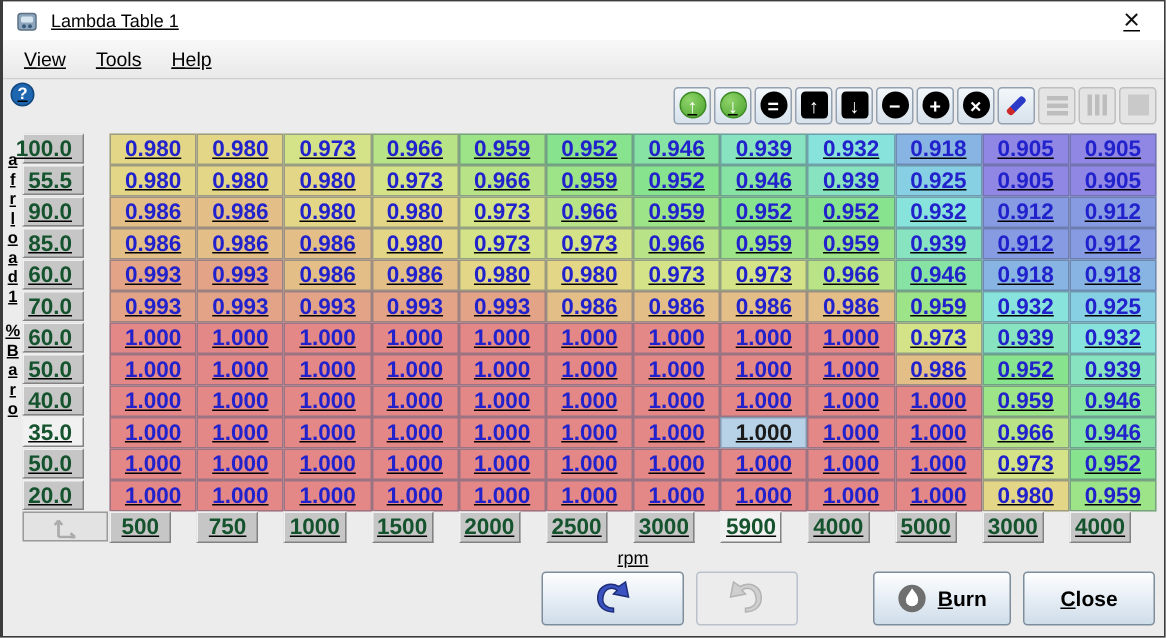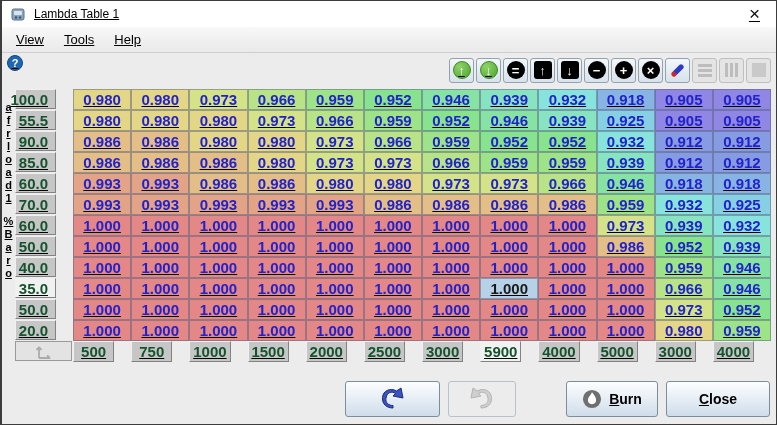--- a/index.html
+++ b/index.html
@@ -56,21 +56,21 @@
     border:1px solid rgba(85,95,125,0.5); cursor:cell; }
   .cell.sel { color:#1a1a1a !important; }
   .xaxis { text-align:center; font-size:12px; color:#000; padding:3px 0 0 58px; height:20px; }
   
   .buttonbar { position:absolute; left:0; right:0; bottom:0; height:45px; display:flex; align-items:center;
     justify-content:flex-end; gap:8px; padding:0 6px 6px 0; background:#ececec; }
   .bbtn { height:36px; border:1px solid #7e8d9b; border-radius:3px; background:linear-gradient(#fdfeff,#cfddea);
     display:flex; align-items:center; justify-content:center; gap:7px; font-size:14px; font-weight:bold; color:#000; cursor:pointer; }
   .bbtn u { text-decoration:underline; }
   .bbtn.disabled { background:#ececec; border-color:#b9c2ca; cursor:default; }
-  #undo-btn { width:95px; } #redo-btn { width:68px; } #burn-btn { width:92px;margin-left:42px; } #close-btn { width:104px; }
+  #undo-btn { width:95px; } #redo-btn { width:68px; } #burn-btn { width:92px;margin-left:42px; } #close-btn { width:88px; }
 </style>
 </head>
 <body>
 
 <div class="window">
 
   <div class="titlebar">
     <svg class="app-icon" viewBox="0 0 16 16">
       <rect x="2" y="3" width="12" height="11" rx="2" fill="#8ea6bd" stroke="#5c7184"></rect>
       <rect x="4" y="5" width="8" height="4" rx="1" fill="#d6e4f0"></rect>
@@ -324,20 +324,21 @@
           <div class="hdr colhdr">1500</div>
           <div class="hdr colhdr">2000</div>
           <div class="hdr colhdr">2500</div>
           <div class="hdr colhdr">3000</div>
           <div class="hdr colhdr hl">5900</div>
           <div class="hdr colhdr">4000</div>
           <div class="hdr colhdr">5000</div>
           <div class="hdr colhdr">3000</div>
           <div class="hdr colhdr">4000</div>
         </div>
+      <div class="xaxis">rpm</div>
     </div>
   </div>
 
   <div class="buttonbar">
     <div class="bbtn" id="undo-btn">
       <svg width="28" height="24" viewBox="0 0 28 24">
         <path d="M5 21 L3 11 L13 13 L10.5 15.5 C14 18 19 17 20 11 C21 6 17 3.5 13 3.5 L13 1 C19 1 24 4.5 23.5 11.5 C23 18.5 15.5 21.5 9.5 18 Z" fill="#3a53c0" stroke="#1d2d77" stroke-width="1" transform="rotate(180 13.5 11)"></path>
       </svg>
     </div>
     <div class="bbtn disabled" id="redo-btn">

